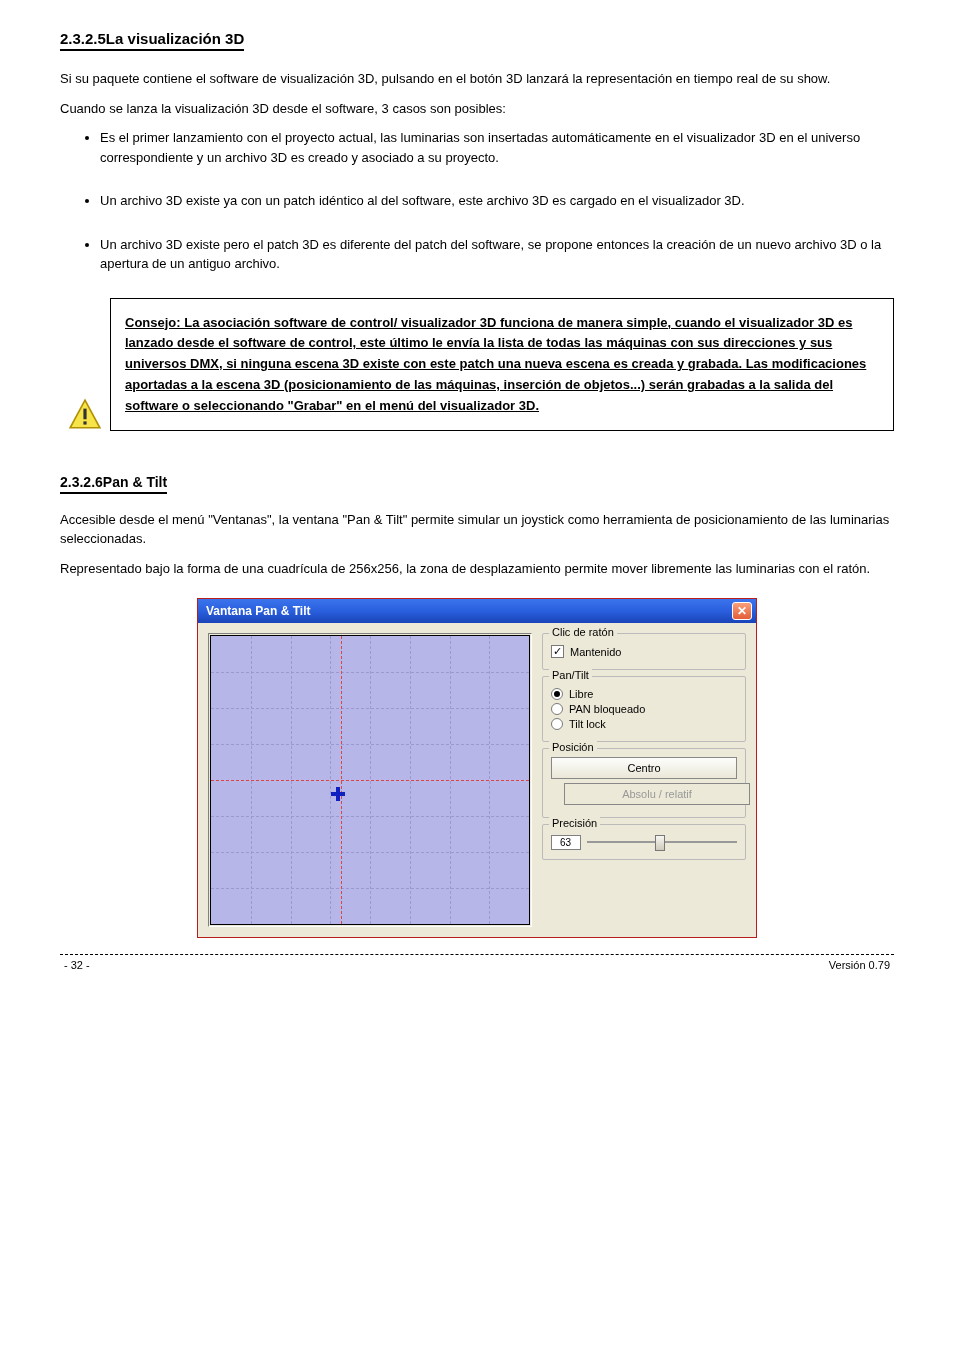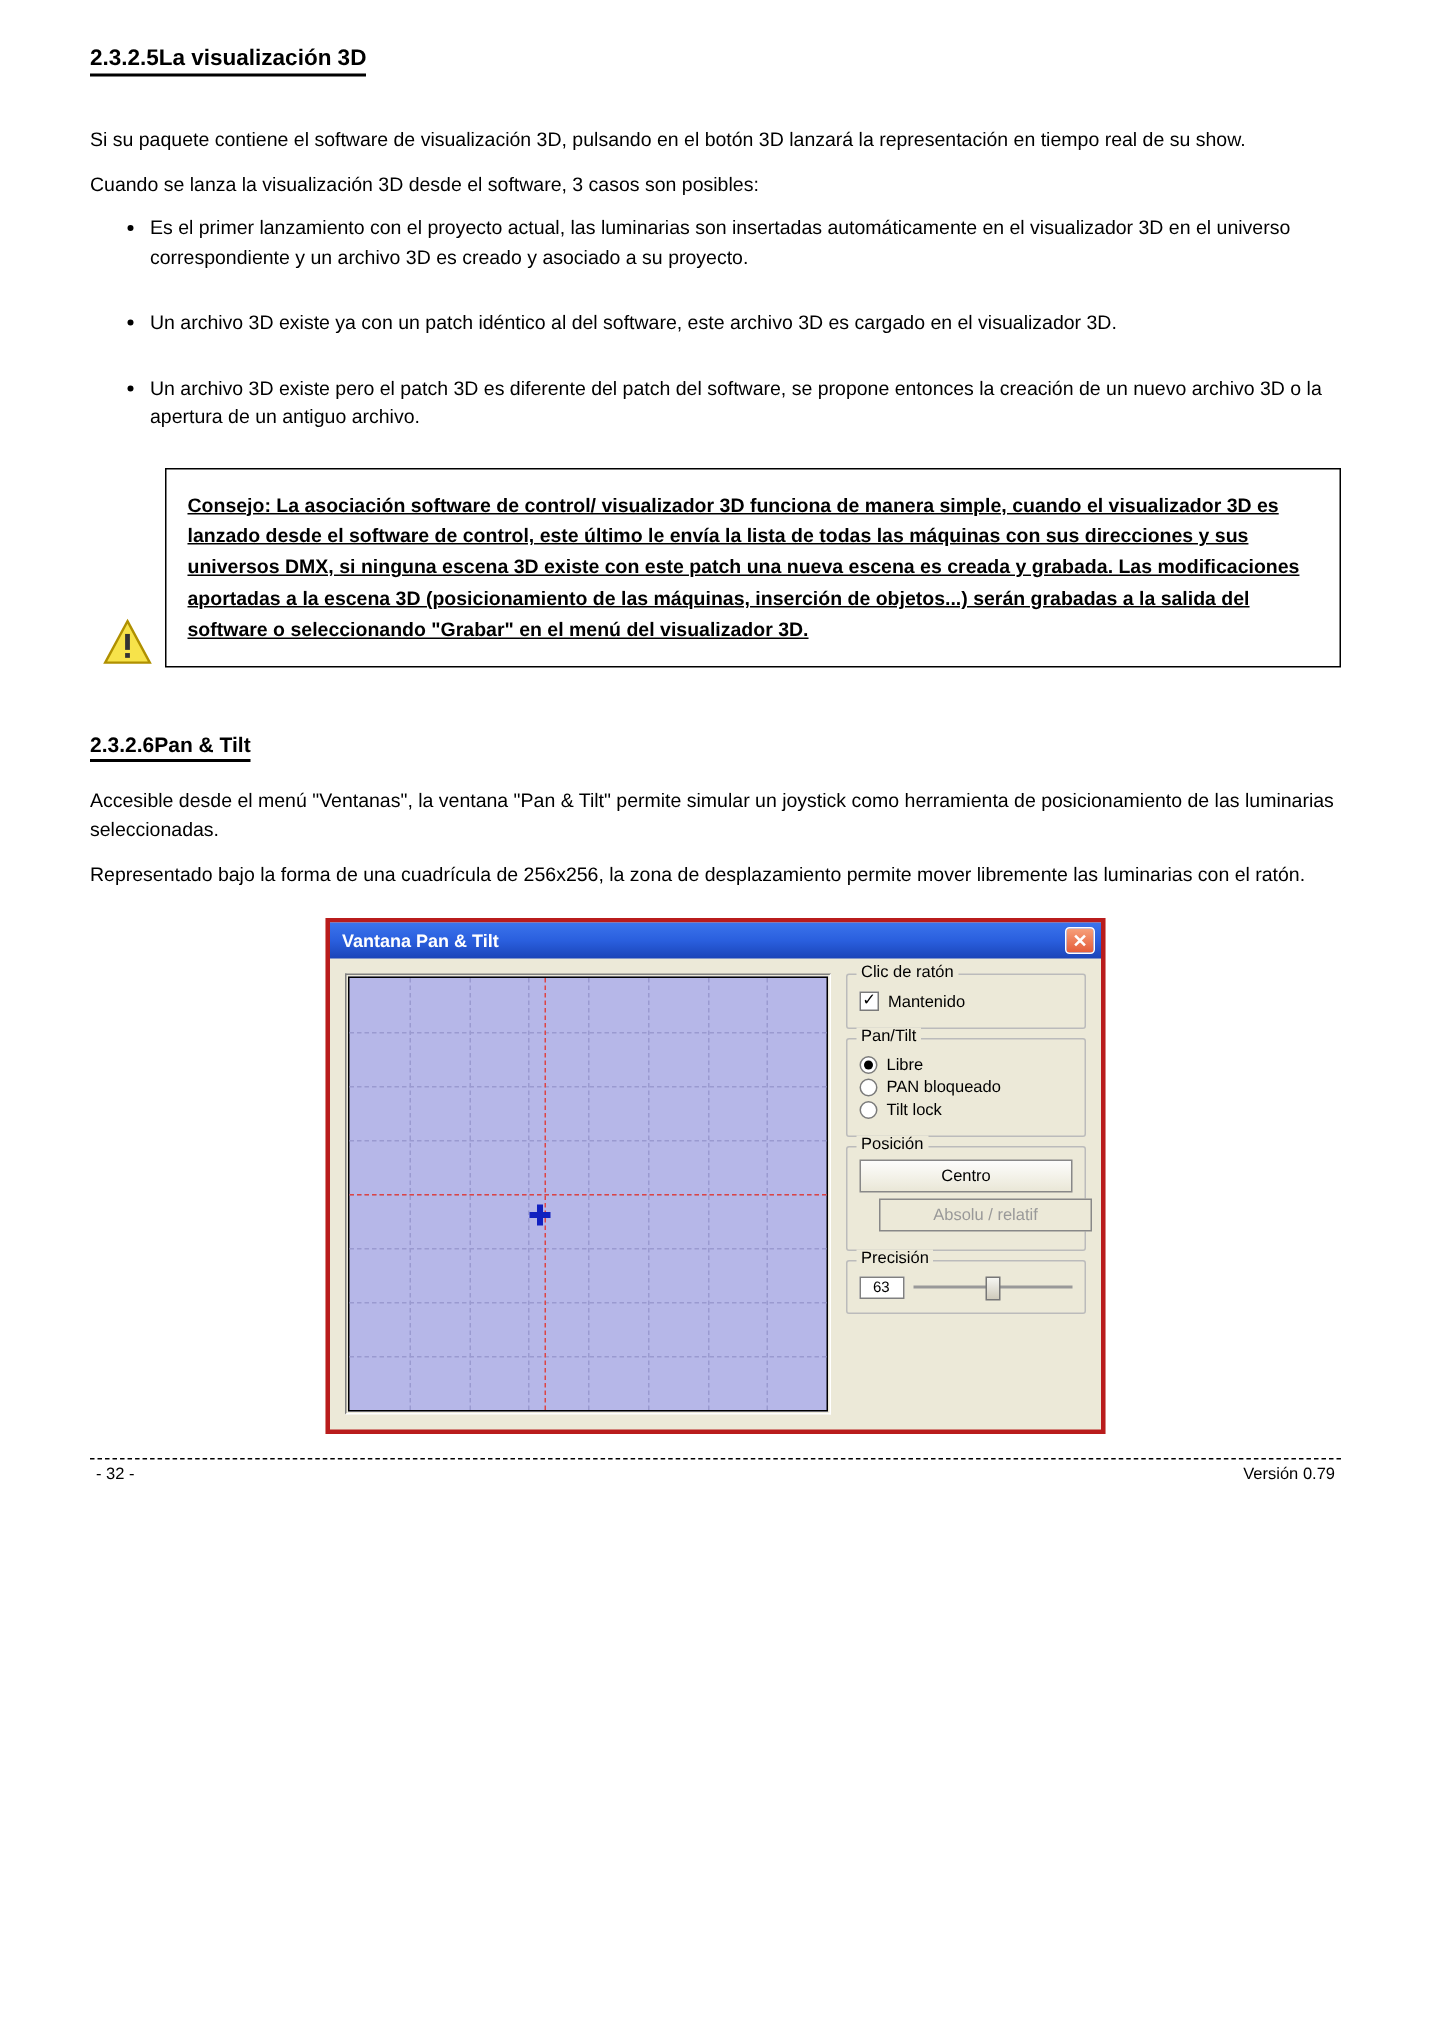--- a/index.html
+++ b/index.html
@@ -14,21 +14,21 @@
   }
   .page {
     padding: 30px 60px 20px 60px;
   }
   .section-title {
     font-weight: bold;
     font-size: 15px;
     border-bottom: 2px solid #000;
     display: inline-block;
     padding-bottom: 2px;
-    margin-bottom: 32px;
+    margin-bottom: 18px;
   }
   .para {
     line-height: 1.5;
     margin-bottom: 10px;
   }
   ul.bullets {
     list-style: disc;
     margin: 0 0 0 40px;
     padding: 0;
   }
@@ -60,23 +60,23 @@
     font-weight: bold;
     font-size: 14px;
     border-bottom: 2px solid #000;
     display: inline-block;
     padding-bottom: 2px;
     margin: 18px 0 16px 0;
   }
 
   
   .xp-window {
-    width: 520px;
+    width: 560px;
     margin: 20px auto 0 auto;
-    border: 3px solid #b91c1c;
+    border: 1px solid #b91c1c;
     background: #ece9d8;
     font-family: Tahoma, Arial, sans-serif;
     font-size: 11px;
   }
   .xp-titlebar {
     background: linear-gradient(to bottom, #3b74ec 0%, #2a5fde 50%, #1a44b8 100%);
     color: #fff;
     height: 24px;
     display: flex;
     align-items: center;

